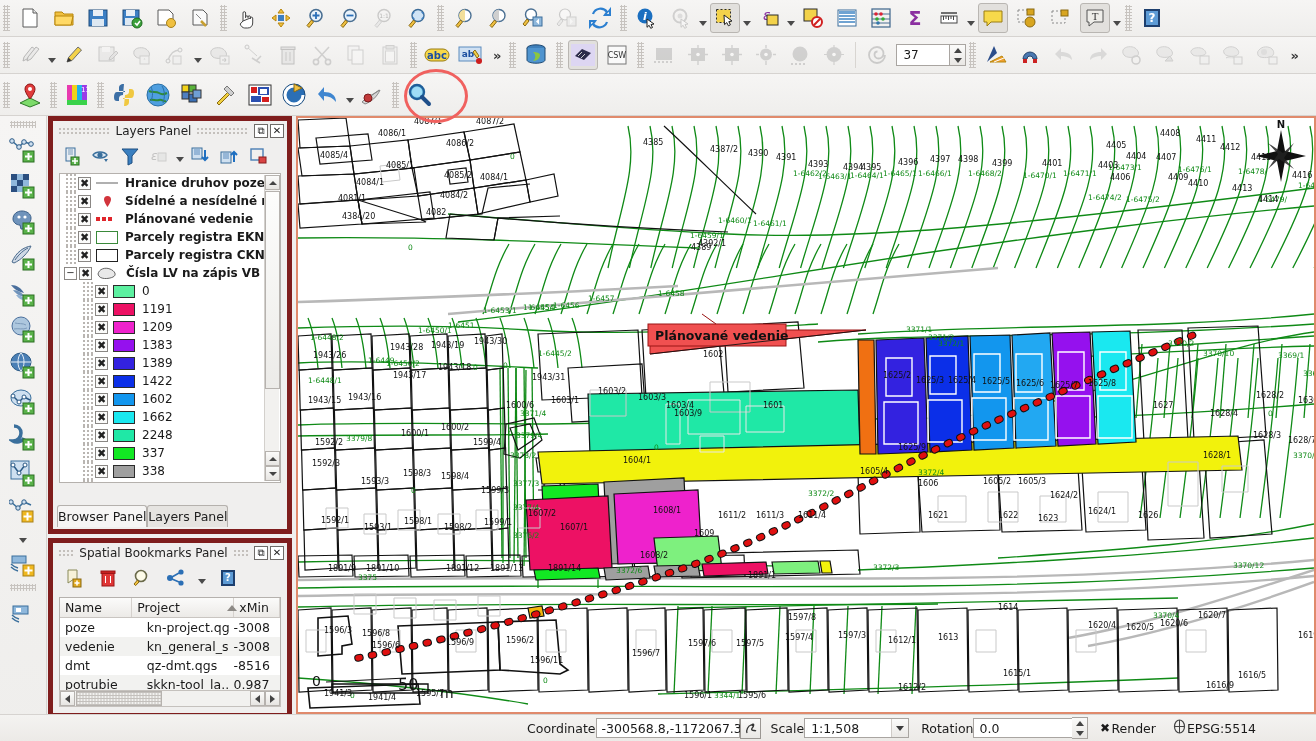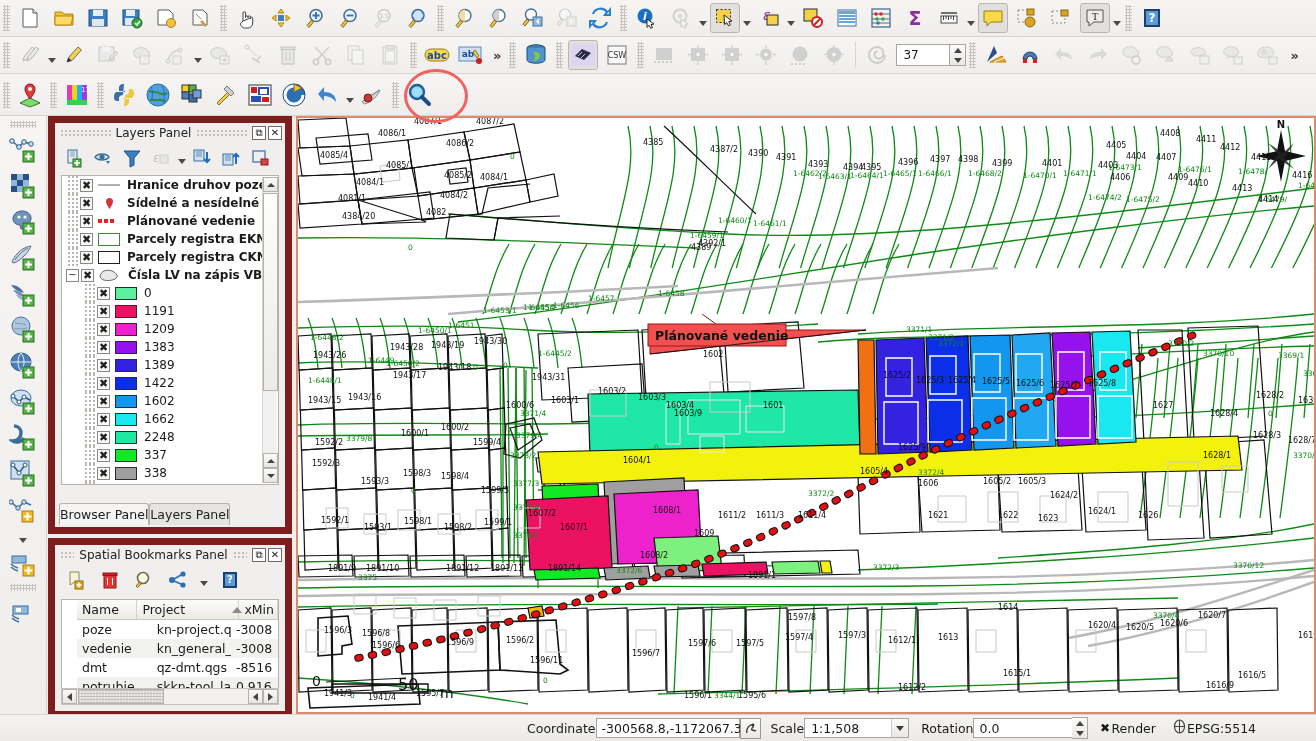--- a/index.html
+++ b/index.html
@@ -70,21 +70,21 @@
     background: linear-gradient(#f6f5f4,#efeeec); border-right:1px solid #d6d3d0;
     display:flex; flex-direction:column; align-items:center; padding-top:2px;
   }
   #lefttb .tbtn { width:34px; height:34px; margin:1px 0; }
   .vgrip { width:26px; height:7px; margin:3px 0; flex:0 0 auto;
            background-image: radial-gradient(#c7c3bf 1px, transparent 1.2px);
            background-size:3px 3px; }
 
   
   .panel {
-    position:absolute; background:#f0efee; border:7px solid #7f1d1d;
+    position:absolute; background:#f0efee; border:5px solid #7f1d1d;
   }
   #layers-panel { left:48px; top:116px; width:244px; height:418px; }
   #bm-panel { left:48px; top:538px; width:244px; height:180px; }
 
   .panel-title {
     height:20px; display:flex; align-items:center; position:relative;
     font-size:12px; font-weight:normal; color:#222;
   }
   .title-dots { flex:1 1 auto; height:8px;
     background-image: radial-gradient(#c4c0bc 1px, transparent 1.2px);
@@ -124,21 +124,21 @@
     border:1px solid #b6b2ae; }
 
   .tabbar { position:absolute; left:4px; bottom:2px; display:flex; align-items:flex-end; }
   .tab { height:22px; padding:0 0; display:flex;align-items:center; font-size:12.5px;
     border:1px solid #b5b1ad; border-bottom:none; border-radius:3px 3px 0 0; }
   .tab.active { background:#f6f5f4; font-weight:normal;}
   .tab.inactive { background:#e6e4e1; color:#222; }
 
   
   #bm-table { position:absolute; left:6px; top:54px; right:6px; height:98px;
-     background:#fff; border:1px solid #b5b1ad; overflow:hidden;padding-left:15px;}
+     background:#fff; border:1px solid #b5b1ad; overflow:hidden;}
   .bmhead { height:20px; display:flex; background:linear-gradient(#fbfbfa,#eceae7);
      border-bottom:1px solid #c9c5c1; font-size:12.5px;}
   .bmhead div { padding-left:5px; display:flex;align-items:center; border-right:1px solid #d5d1cd; }
   .bmrow { height:19px; display:flex; font-size:12.5px;}
   .bmrow div { padding-left:5px; display:flex;align-items:center; overflow:hidden; white-space:nowrap;}
   .c-name{ width:96px; } .c-proj{ width:102px;gap:47px; } .c-xmin{ width:60px; }
   .sort-asc { margin-left:auto; margin-right:6px; width:0;height:0;
     border-left:5px solid transparent;border-right:5px solid transparent;border-bottom:6px solid #8d8a86;}
   #bm-hscroll { position:absolute; left:6px; right:6px; bottom:6px; height:17px;
     background:#f2f1ef; border:1px solid #c5c1bd; display:flex; align-items:center;}
@@ -1169,21 +1169,21 @@
             <div class="c-xmin">-3008</div>
           </div>
           <div class="bmrow">
             <div class="c-name">dmt</div>
             <div class="c-proj">qz-dmt.qgs</div>
             <div class="c-xmin">-8516</div>
           </div>
           <div class="bmrow" style="background: rgb(242, 242, 240);">
             <div class="c-name">potrubie</div>
             <div class="c-proj">skkn-tool_la...</div>
-            <div class="c-xmin">0.916</div>
+            <div class="c-xmin">0.987</div>
           </div>
         </div>
     </div>
     <div id="bm-hscroll">
       <div class="hs-arrow">
           <i style="border-right:5px solid #444"></i>
         </div>
       <div class="hthumb"></div>
       <div style="flex:1"></div>
       <div class="hs-arrow">

